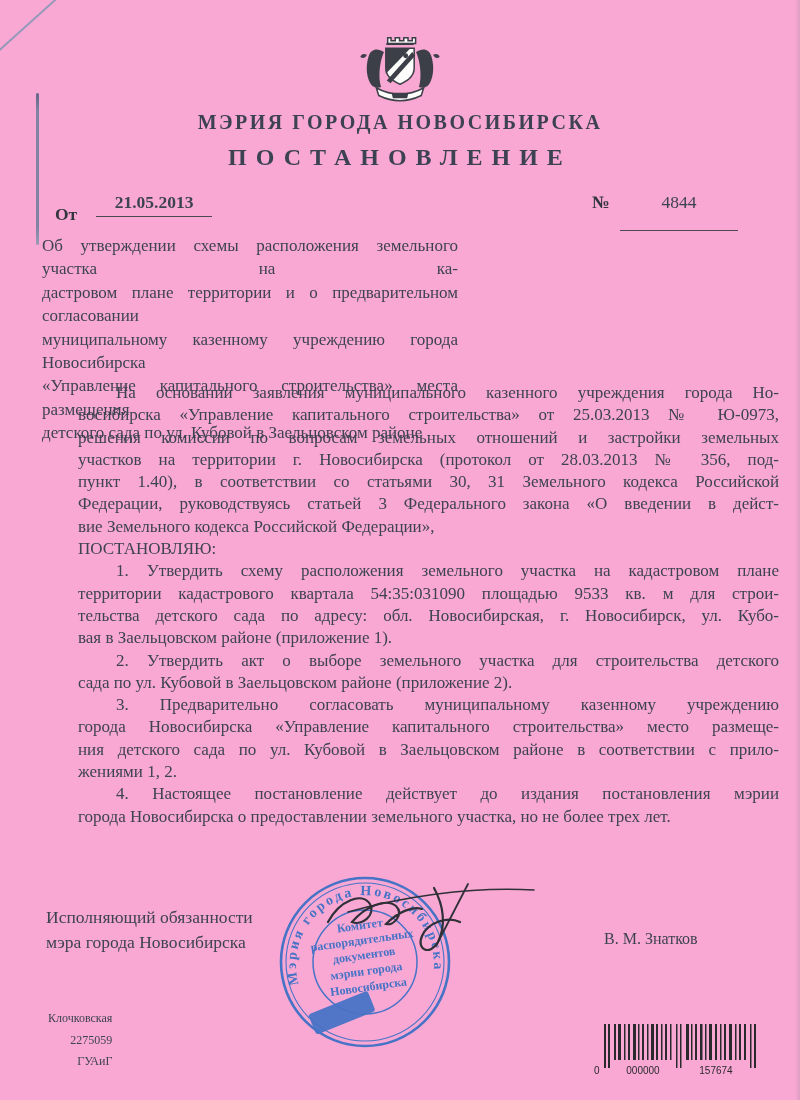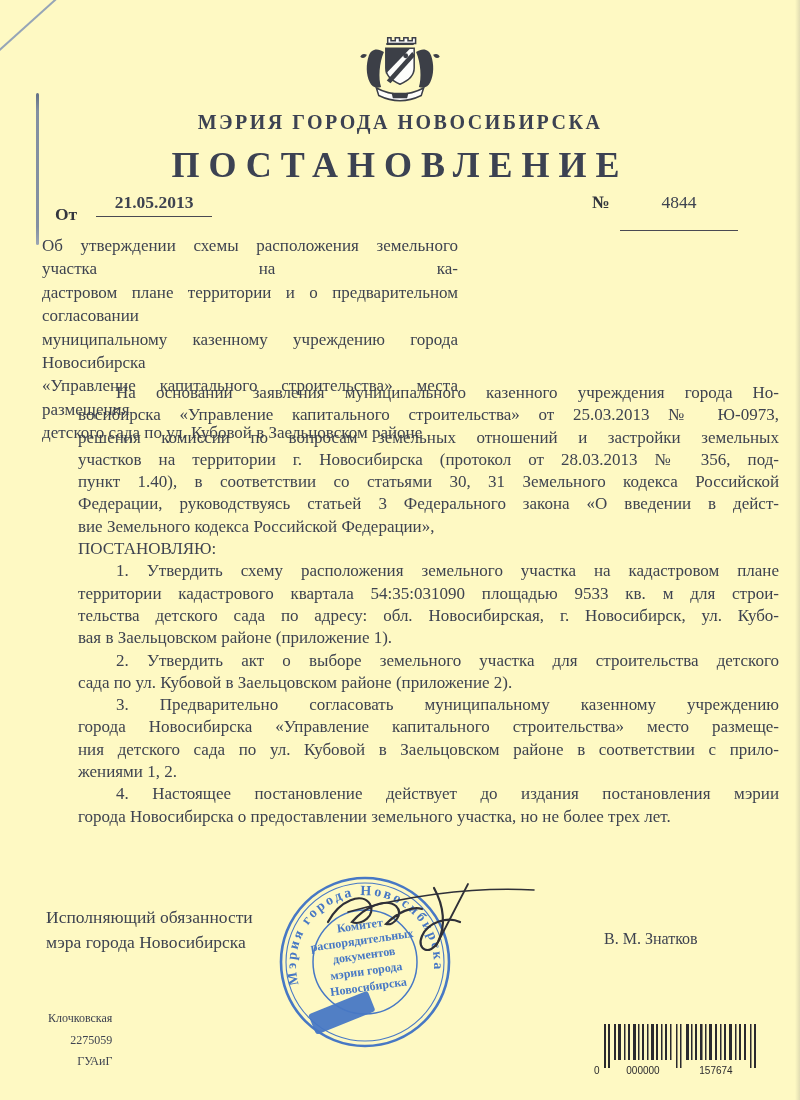--- a/index.html
+++ b/index.html
@@ -1,20 +1,20 @@
 <!DOCTYPE html>
 <html lang="ru"><head>
 <meta charset="utf-8">
 <style>
   html,body{margin:0;padding:0;background:#e8e8e8;}
   .page{
     position:relative;
     width:800px;height:1100px;
     margin:0 auto;
-    background:#fef9c3;
+    background:#f9a8d4;
     overflow:hidden;
     font-family:"Liberation Serif","DejaVu Serif",serif;
     color:#3e4350;
   }
   
   .artifact-diagonal{
     position:absolute;left:-6px;top:54px;width:92px;height:2px;
     background:#8496b5;opacity:.85;transform:rotate(-42deg);transform-origin:left center;
   }
   .artifact-vline{
@@ -27,21 +27,21 @@
     background:linear-gradient(to left,rgba(120,120,120,.22),rgba(120,120,120,0));
   }
   
   .crest{position:absolute;left:348px;top:32px;width:104px;height:76px;}
   .org-name{
     position:absolute;left:0;top:111px;width:100%;
     text-align:center;font-weight:bold;font-size:20px;letter-spacing:2.5px;color:#3c4252;
   }
   .doc-type{
     position:absolute;left:0;top:144px;width:100%;
-    text-align:center;font-weight:bold;font-size:36px;letter-spacing:9px;color:#3c4252;
+    text-align:center;font-weight:bold;font-size:24px;letter-spacing:9px;color:#3c4252;
   }
   .date-row{position:absolute;left:0;top:192px;width:100%;height:30px;font-size:17.5px;}
   .date-label{position:absolute;left:55px;top:12px;font-weight:bold;color:#33363e;}
   .date-value{
     position:absolute;left:96px;top:0;width:116px;text-align:center;
     border-bottom:1.6px solid #4a4a52;padding-bottom:3px;font-weight:bold;
   }
   .num-label{position:absolute;left:592px;top:0;font-weight:bold;color:#33363e;}
   .num-value{
     position:absolute;left:620px;top:0;width:118px;text-align:center;

